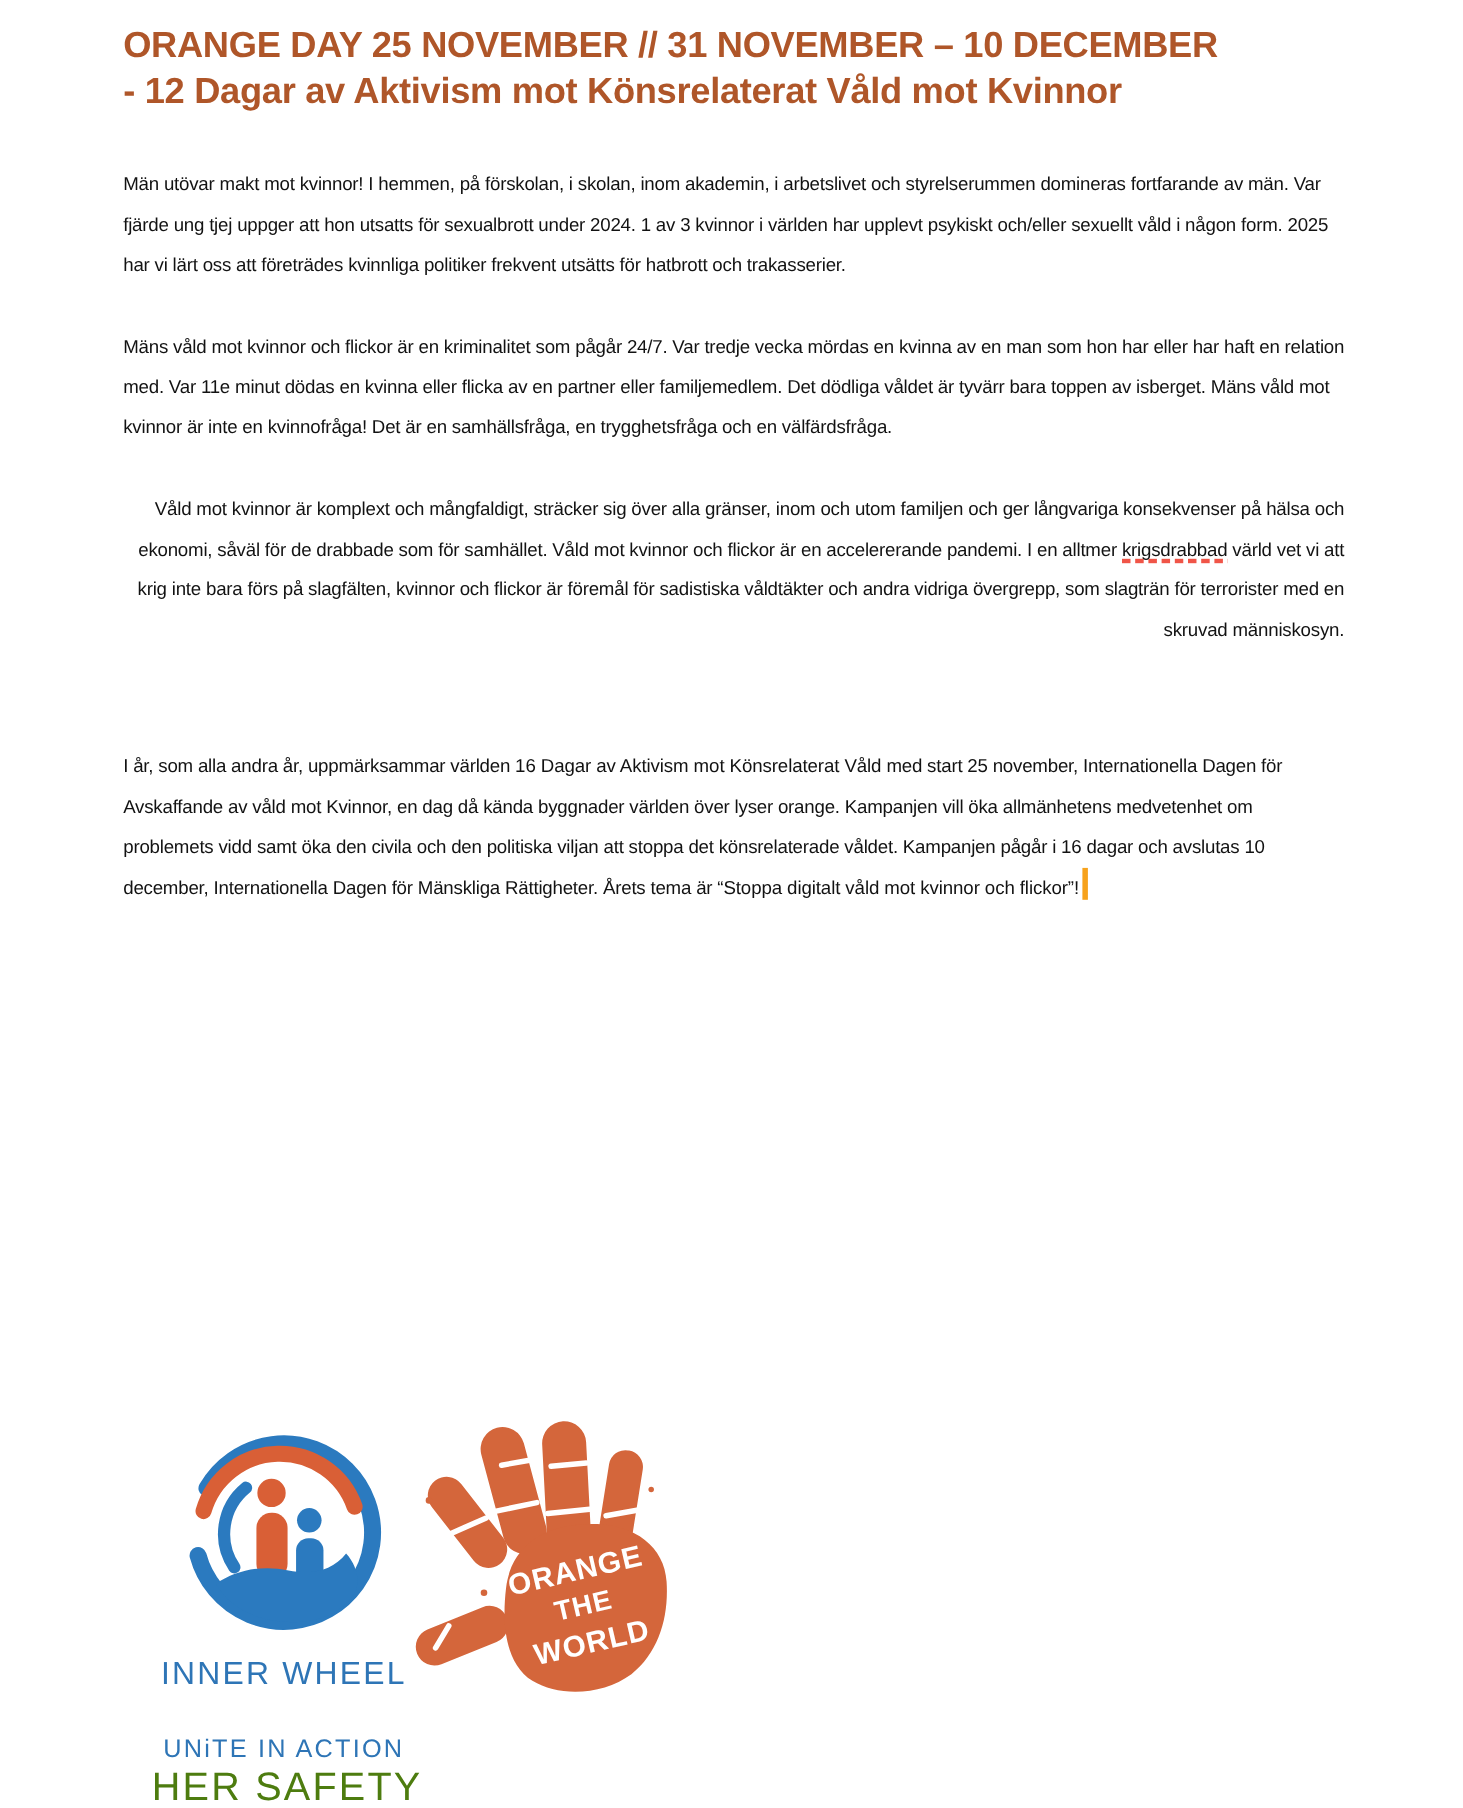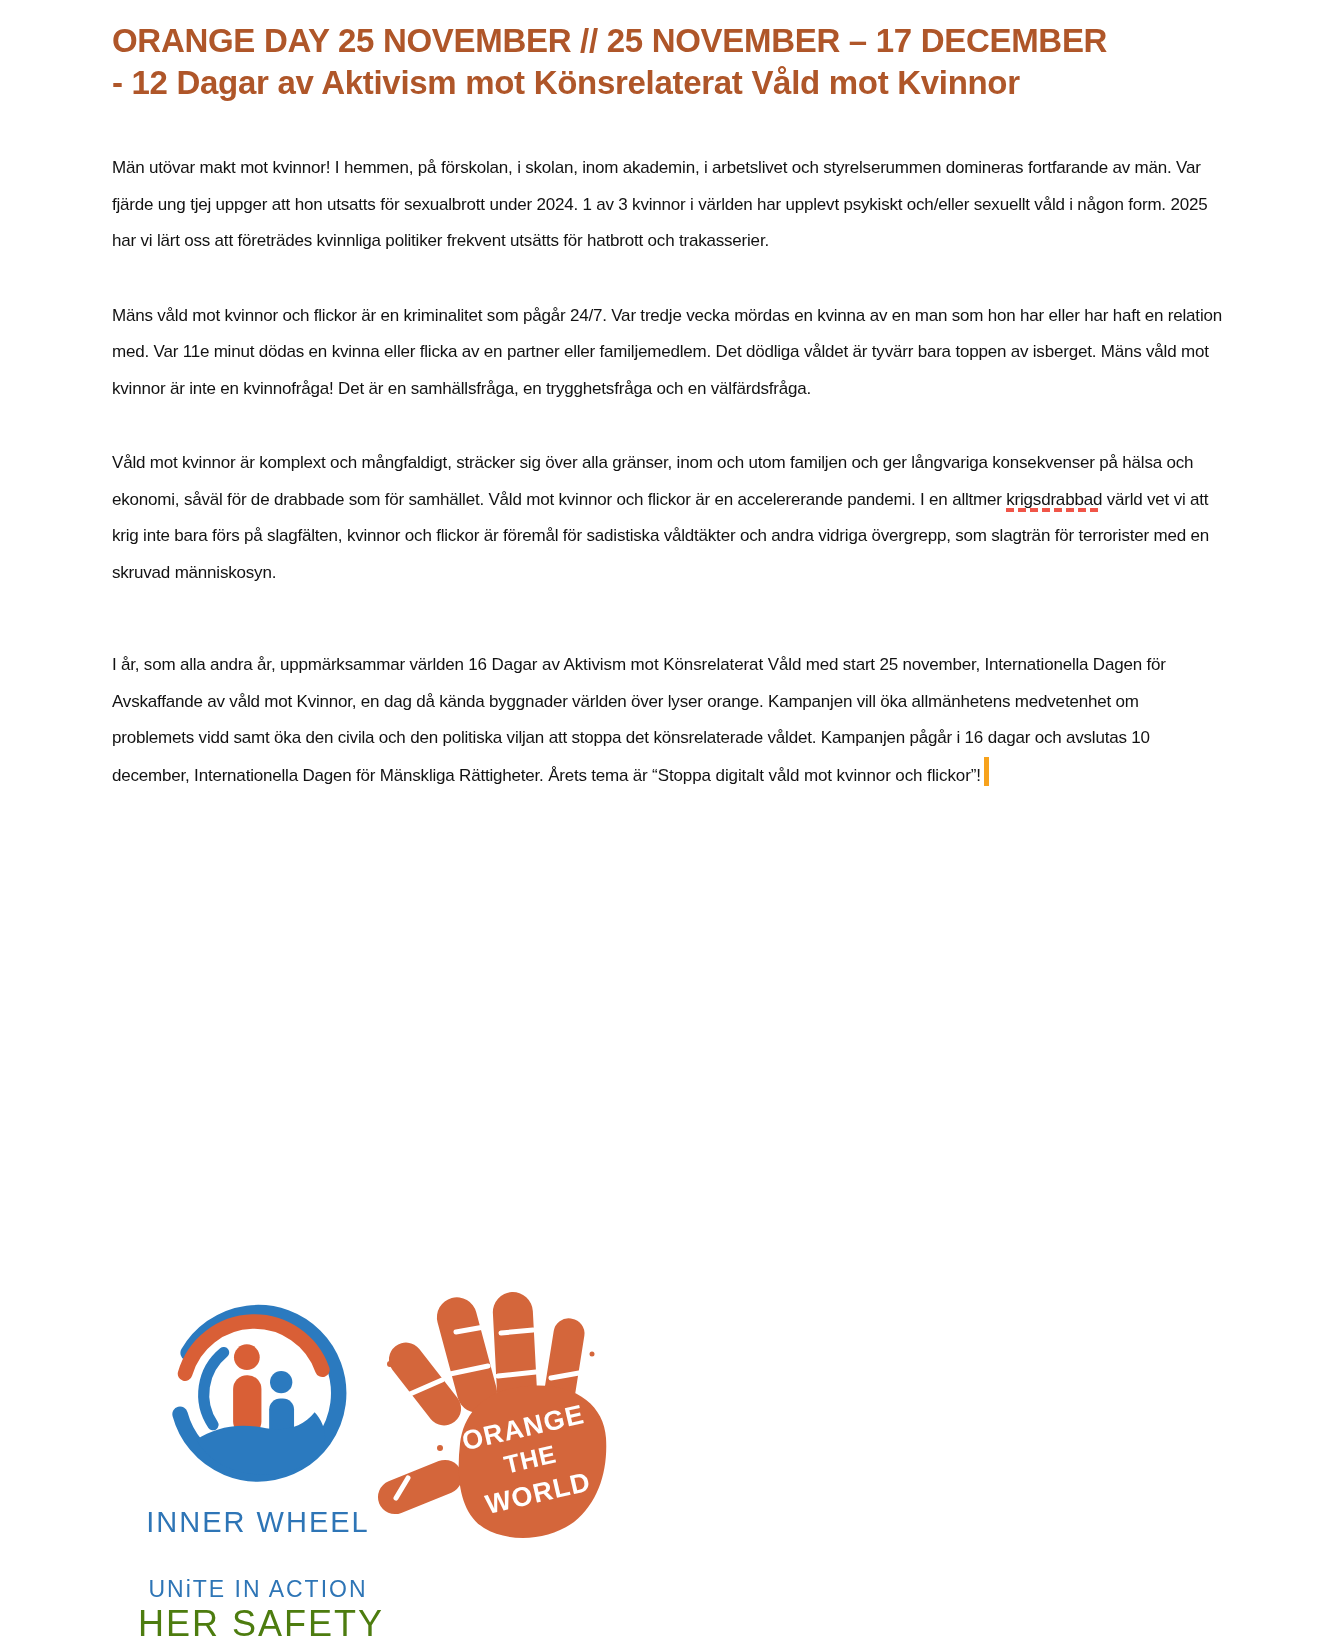--- a/index.html
+++ b/index.html
@@ -14,21 +14,21 @@
   .doc-title {
     color:#AF5629; font-weight:700; font-size:33px; line-height:42px;
     letter-spacing:-0.3px; margin:0 0 46px 0;
   }
   .doc-title .t-line { display:block; }
   .body-text p {
     margin:0 0 38px 0;
     font-size:17px; line-height:36.5px; letter-spacing:-0.2px;
     color:#121212;
   }
-  .body-text p.pre-gap { margin-bottom:56px; }
+  .body-text p.pre-gap { margin-bottom:88px;text-align:right; }
   .body-text strong { font-weight:400; letter-spacing:-0.1px;margin-top:19px; }
   .misspelled {
     background-image:linear-gradient(90deg,#F05548 0 8px,transparent 8px 12px);
     background-repeat:repeat-x;
     background-position:left bottom;
     background-size:12px 4px;
     padding-bottom:3px;
   }
   .text-cursor {
     display:inline-block; width:5px; height:29px;
@@ -50,21 +50,21 @@
   }
 </style>
 </head>
 <body>
 
 <div class="page">
 
   <div class="content">
 
     <h1 class="doc-title">
-      <span class="t-line">ORANGE DAY 25 NOVEMBER // 25 NOVEMBER – 17 DECEMBER</span>
+      <span class="t-line">ORANGE DAY 25 NOVEMBER // 31 NOVEMBER – 10 DECEMBER</span>
       <span class="t-line">- 12 Dagar av Aktivism mot Könsrelaterat Våld mot Kvinnor</span>
     </h1>
 
     <div class="body-text">
 
       <p>Män utövar makt mot kvinnor! I hemmen, på förskolan, i skolan, inom akademin, i arbetslivet och styrelserummen domineras fortfarande av män. Var fjärde ung tjej uppger att hon utsatts för sexualbrott under 2024. 1 av 3 kvinnor i världen har upplevt psykiskt och/eller sexuellt våld i någon form. 2025 har vi lärt oss att företrädes kvinnliga politiker frekvent utsätts för hatbrott och trakasserier.</p>
 
       <p>Mäns våld mot kvinnor och flickor är en kriminalitet som pågår 24/7. Var tredje vecka mördas en kvinna av en man som hon har eller har haft en relation med. Var 11e minut dödas en kvinna eller flicka av en partner eller familjemedlem. Det dödliga våldet är tyvärr bara toppen av isberget. Mäns våld mot kvinnor är inte en kvinnofråga! Det är en samhällsfråga, en trygghetsfråga och en välfärdsfråga.</p>
 
       <p class="pre-gap"><span>Våld mot kvinnor är komplext och mångfaldigt, sträcker sig över alla gränser, inom och utom familjen och ger långvariga konsekvenser på hälsa och ekonomi, såväl för de drabbade som för samhället. Våld mot kvinnor och flickor är en accelererande pandemi. I en alltmer </span><span class="misspelled">krigsdrabbad</span><span> värld vet vi att krig inte bara förs på slagfälten, kvinnor och flickor är föremål för sadistiska våldtäkter och andra vidriga övergrepp, som slagträn för terrorister med en skruvad människosyn.</span></p>

